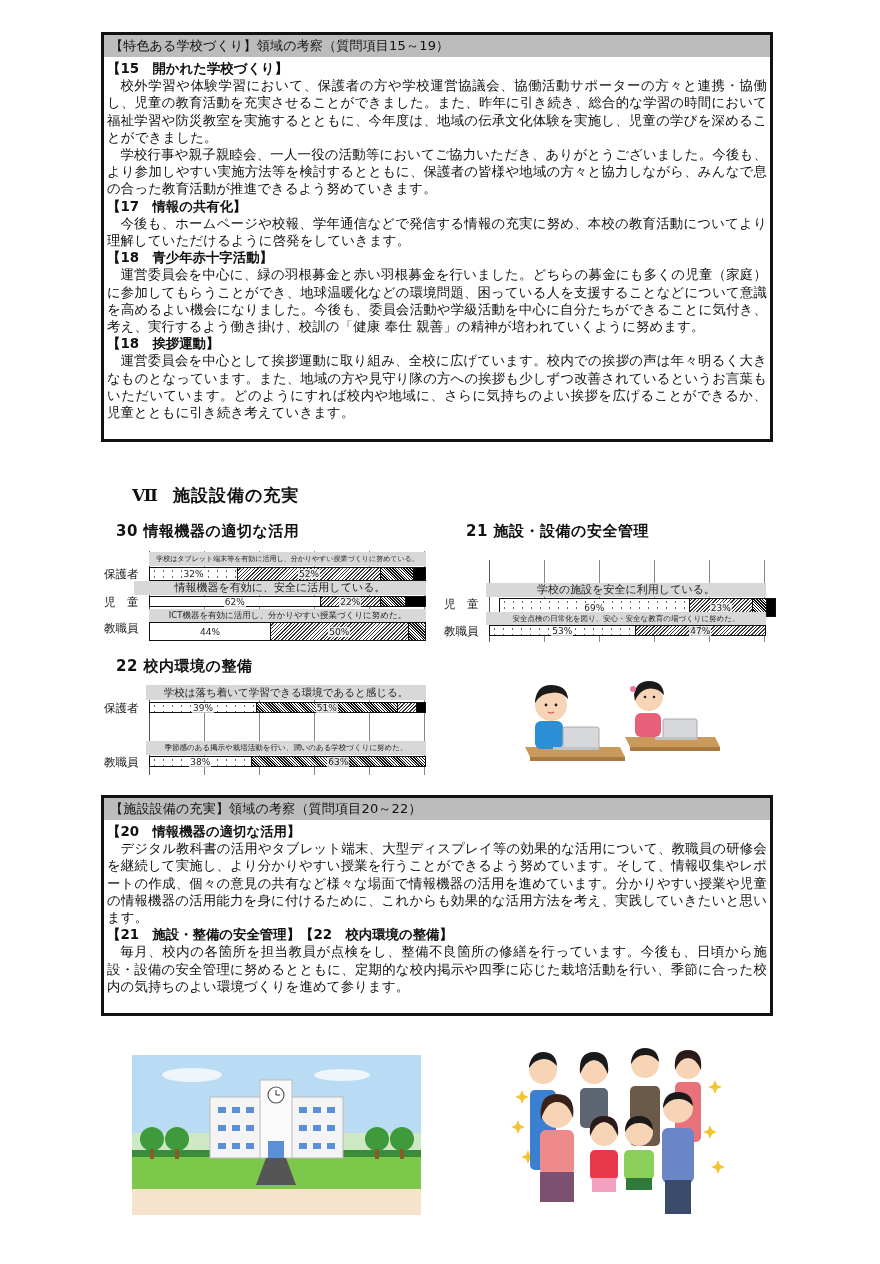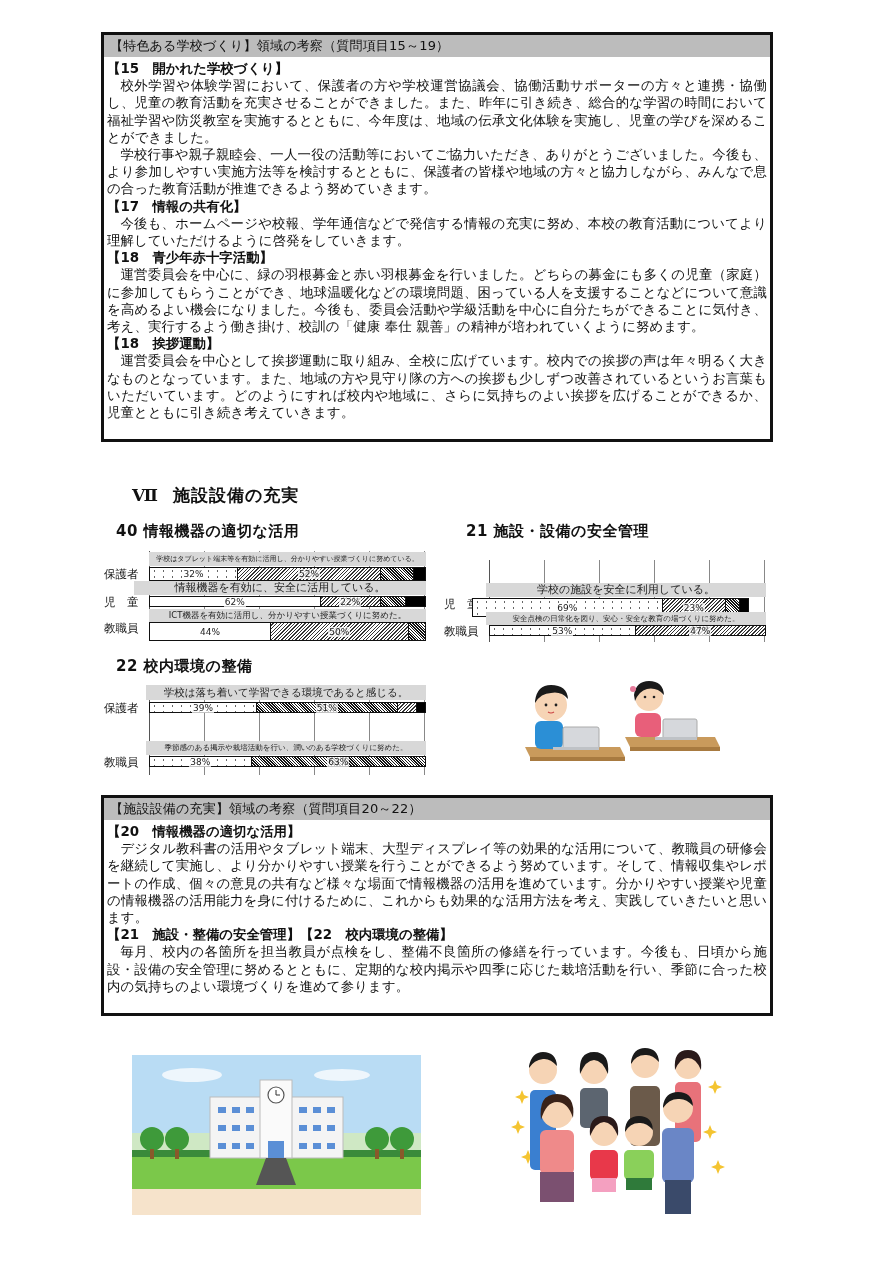--- a/index.html
+++ b/index.html
@@ -68,21 +68,21 @@
     <div class="item-text">運営委員会を中心に、緑の羽根募金と赤い羽根募金を行いました。どちらの募金にも多くの児童（家庭）に参加してもらうことができ、地球温暖化などの環境問題、困っている人を支援することなどについて意識を高めるよい機会になりました。今後も、委員会活動や学級活動を中心に自分たちができることに気付き、考え、実行するよう働き掛け、校訓の「健康 奉仕 親善」の精神が培われていくように努めます。</div>
     <div class="item-title">【18　挨拶運動】</div>
     <div class="item-text">運営委員会を中心として挨拶運動に取り組み、全校に広げています。校内での挨拶の声は年々明るく大きなものとなっています。また、地域の方や見守り隊の方への挨拶も少しずつ改善されているというお言葉もいただいています。どのようにすれば校内や地域に、さらに気持ちのよい挨拶を広げることができるか、児童とともに引き続き考えていきます。</div>
   </div>
 </div>
 
 <div class="sec-title">
   <span class="roman">Ⅶ</span><span>施設設備の充実</span>
 </div>
 
-<div class="chart-title" style="left:116px; top:522px;">40 情報機器の適切な活用</div>
+<div class="chart-title" style="left:116px; top:522px;">30 情報機器の適切な活用</div>
 <div class="chart" style="left:104px; top:551px; width:322px; height:90px;">
   <div class="axis" style="left:45px;"></div>
   <div class="grid" style="left:100px;"></div>
   <div class="grid" style="left:155px;"></div>
   <div class="grid" style="left:210px;"></div>
   <div class="grid" style="left:265px;"></div>
   <div class="grid" style="left:320px;"></div>
 
   <div class="q-band" style="left:45px; top:1px; width:277px; height:14px; font-size:7px; line-height:14px;">学校はタブレット端末等を有効に活用し、分かりやすい授業づくりに努めている。</div>
   <div class="row-label" style="left:0; top:16px;">保護者</div>
@@ -127,21 +127,21 @@
 <div class="chart" style="left:444px; top:560px; width:322px; height:82px;">
   <div class="axis" style="left:45px;"></div>
   <div class="grid" style="left:100px;"></div>
   <div class="grid" style="left:155px;"></div>
   <div class="grid" style="left:210px;"></div>
   <div class="grid" style="left:265px;"></div>
   <div class="grid" style="left:320px;"></div>
 
   <div class="q-band" style="left:42px; top:23px; width:280px; height:14px; font-size:11px; line-height:14px;">学校の施設を安全に利用している。</div>
   <div class="row-label" style="left:0; top:37px;">児　童</div>
-  <div class="bar" style="left:28px; top:38px; width:277px; height:19px;">
+  <div class="bar" style="left:55px; top:38px; width:277px; height:19px;">
     <div class="seg s1" style="width:69%;">
         <span class="seg-label">69%</span>
       </div>
     <div class="seg s2" style="width:23%;">
         <span class="seg-label">23%</span>
       </div>
     <div class="seg s3" style="width:5%;"></div>
     <div class="seg s4" style="width:3%;"></div>
   </div>
 

